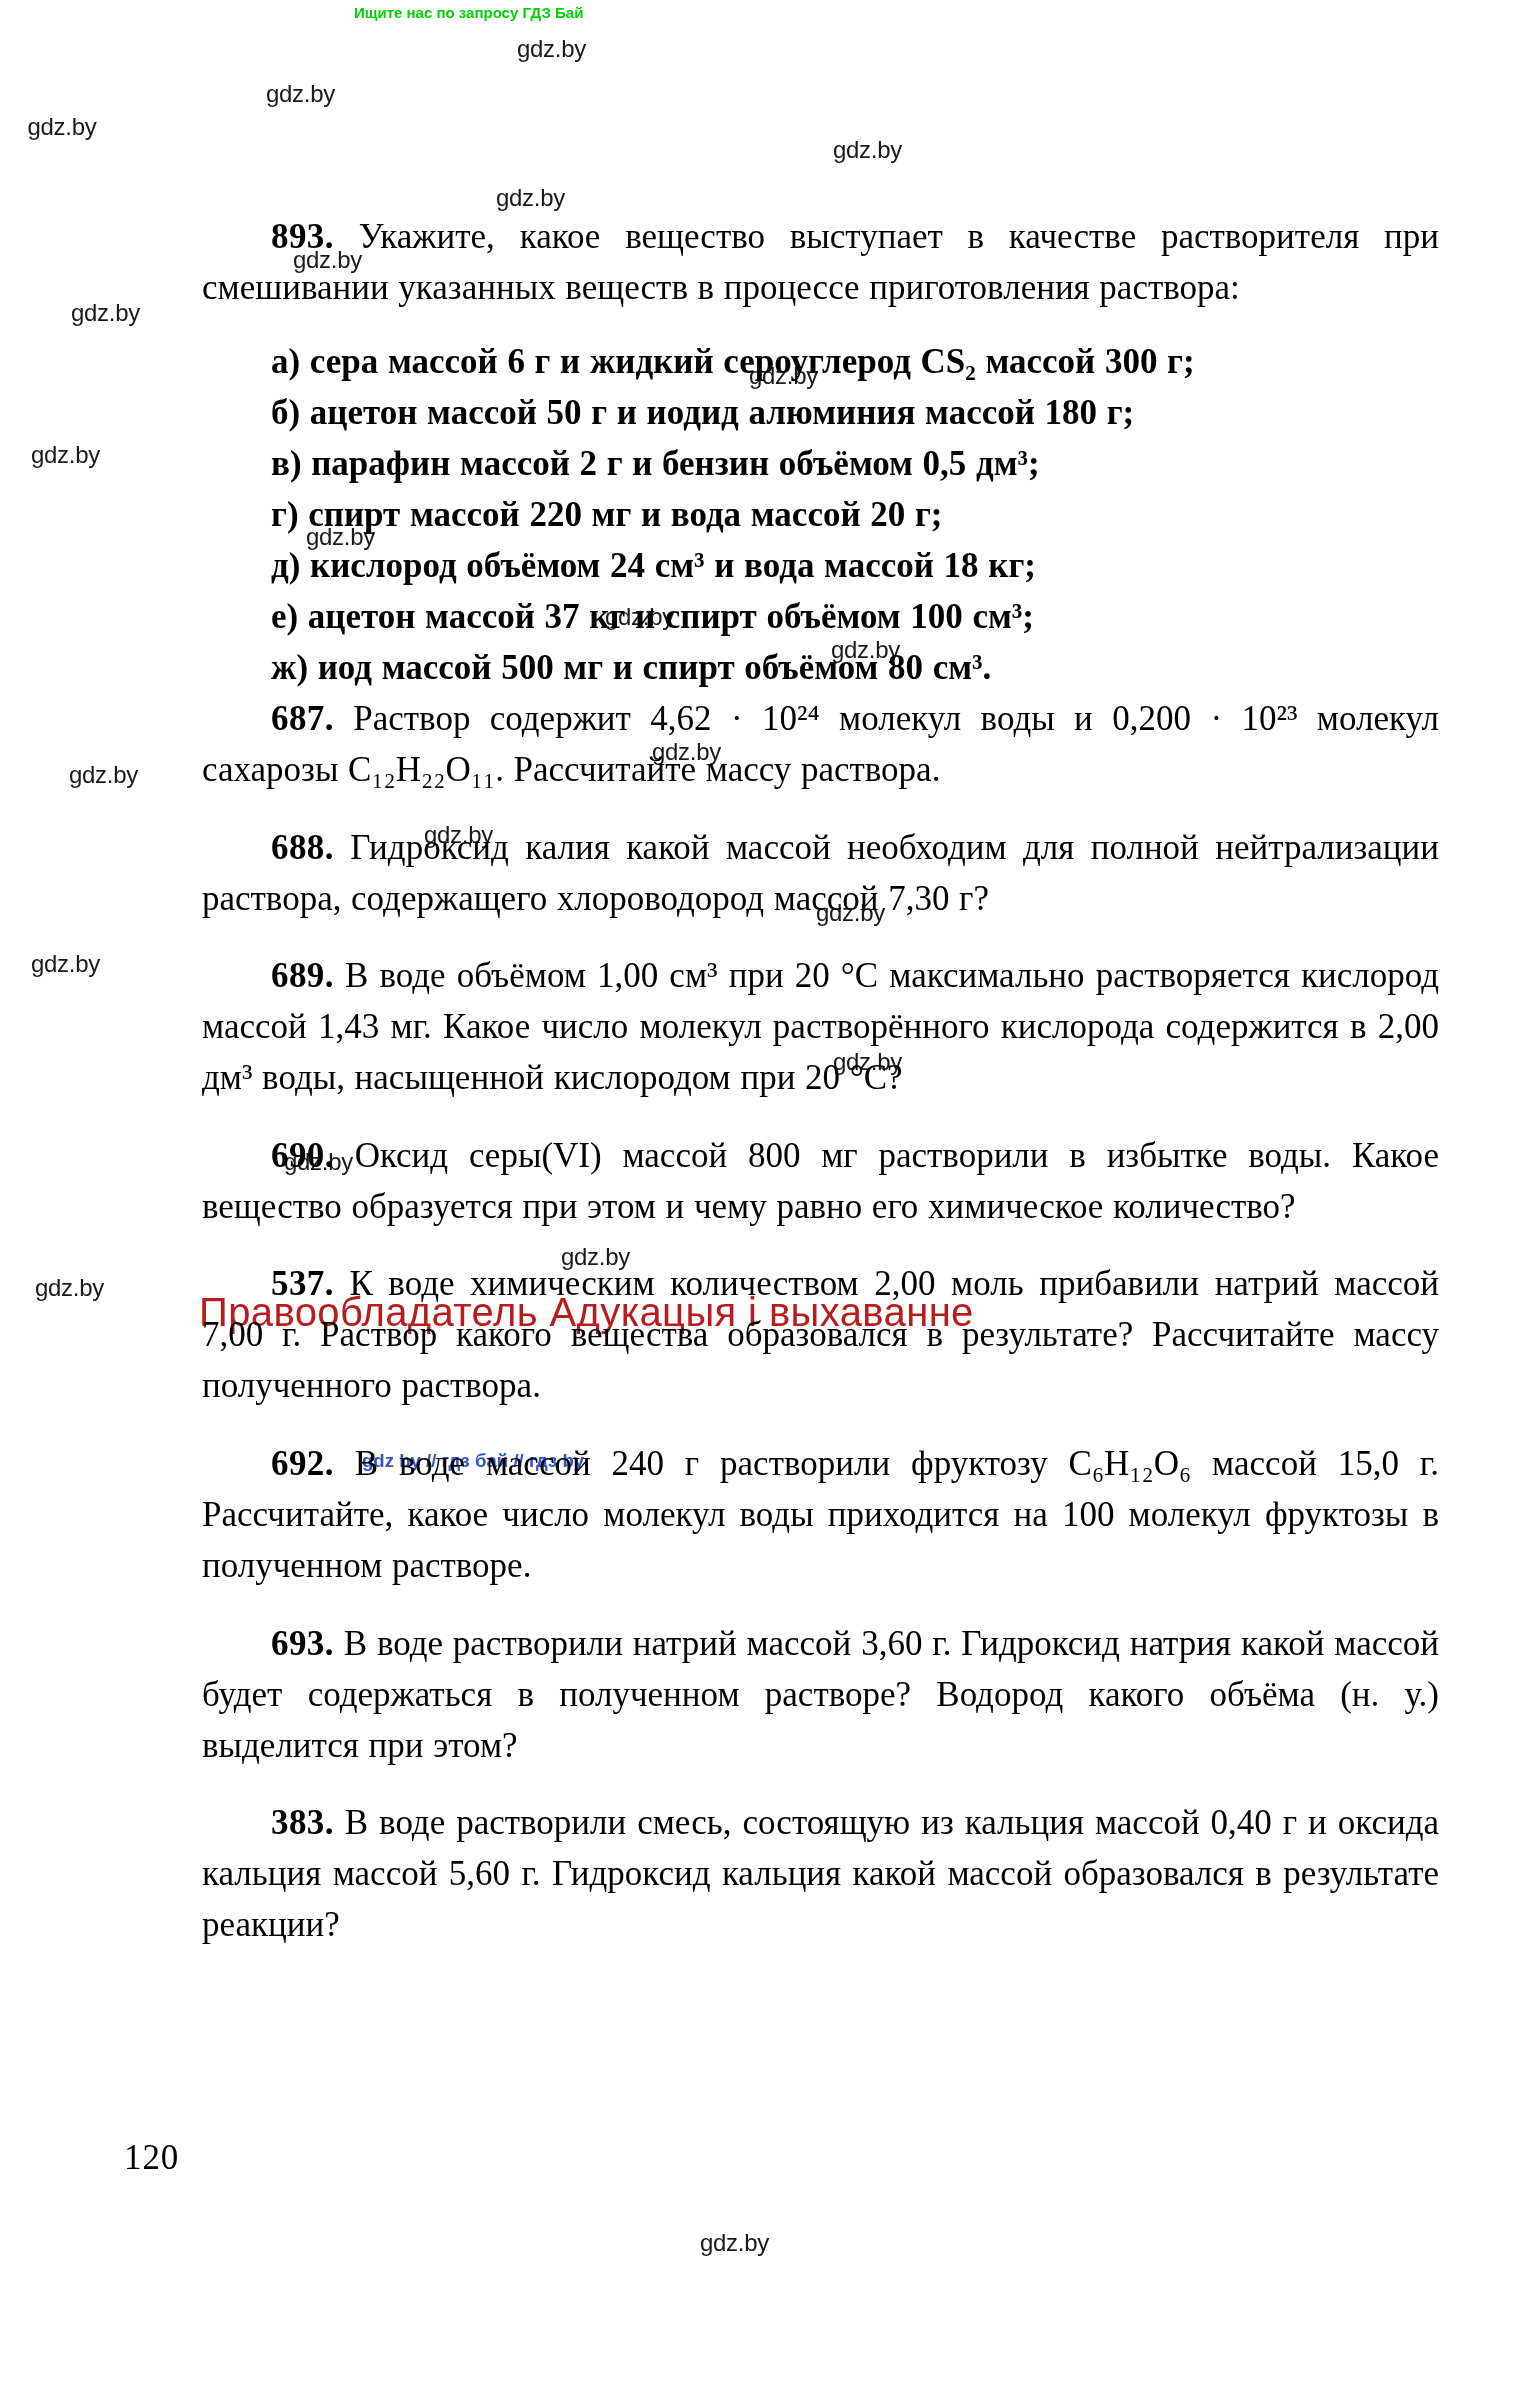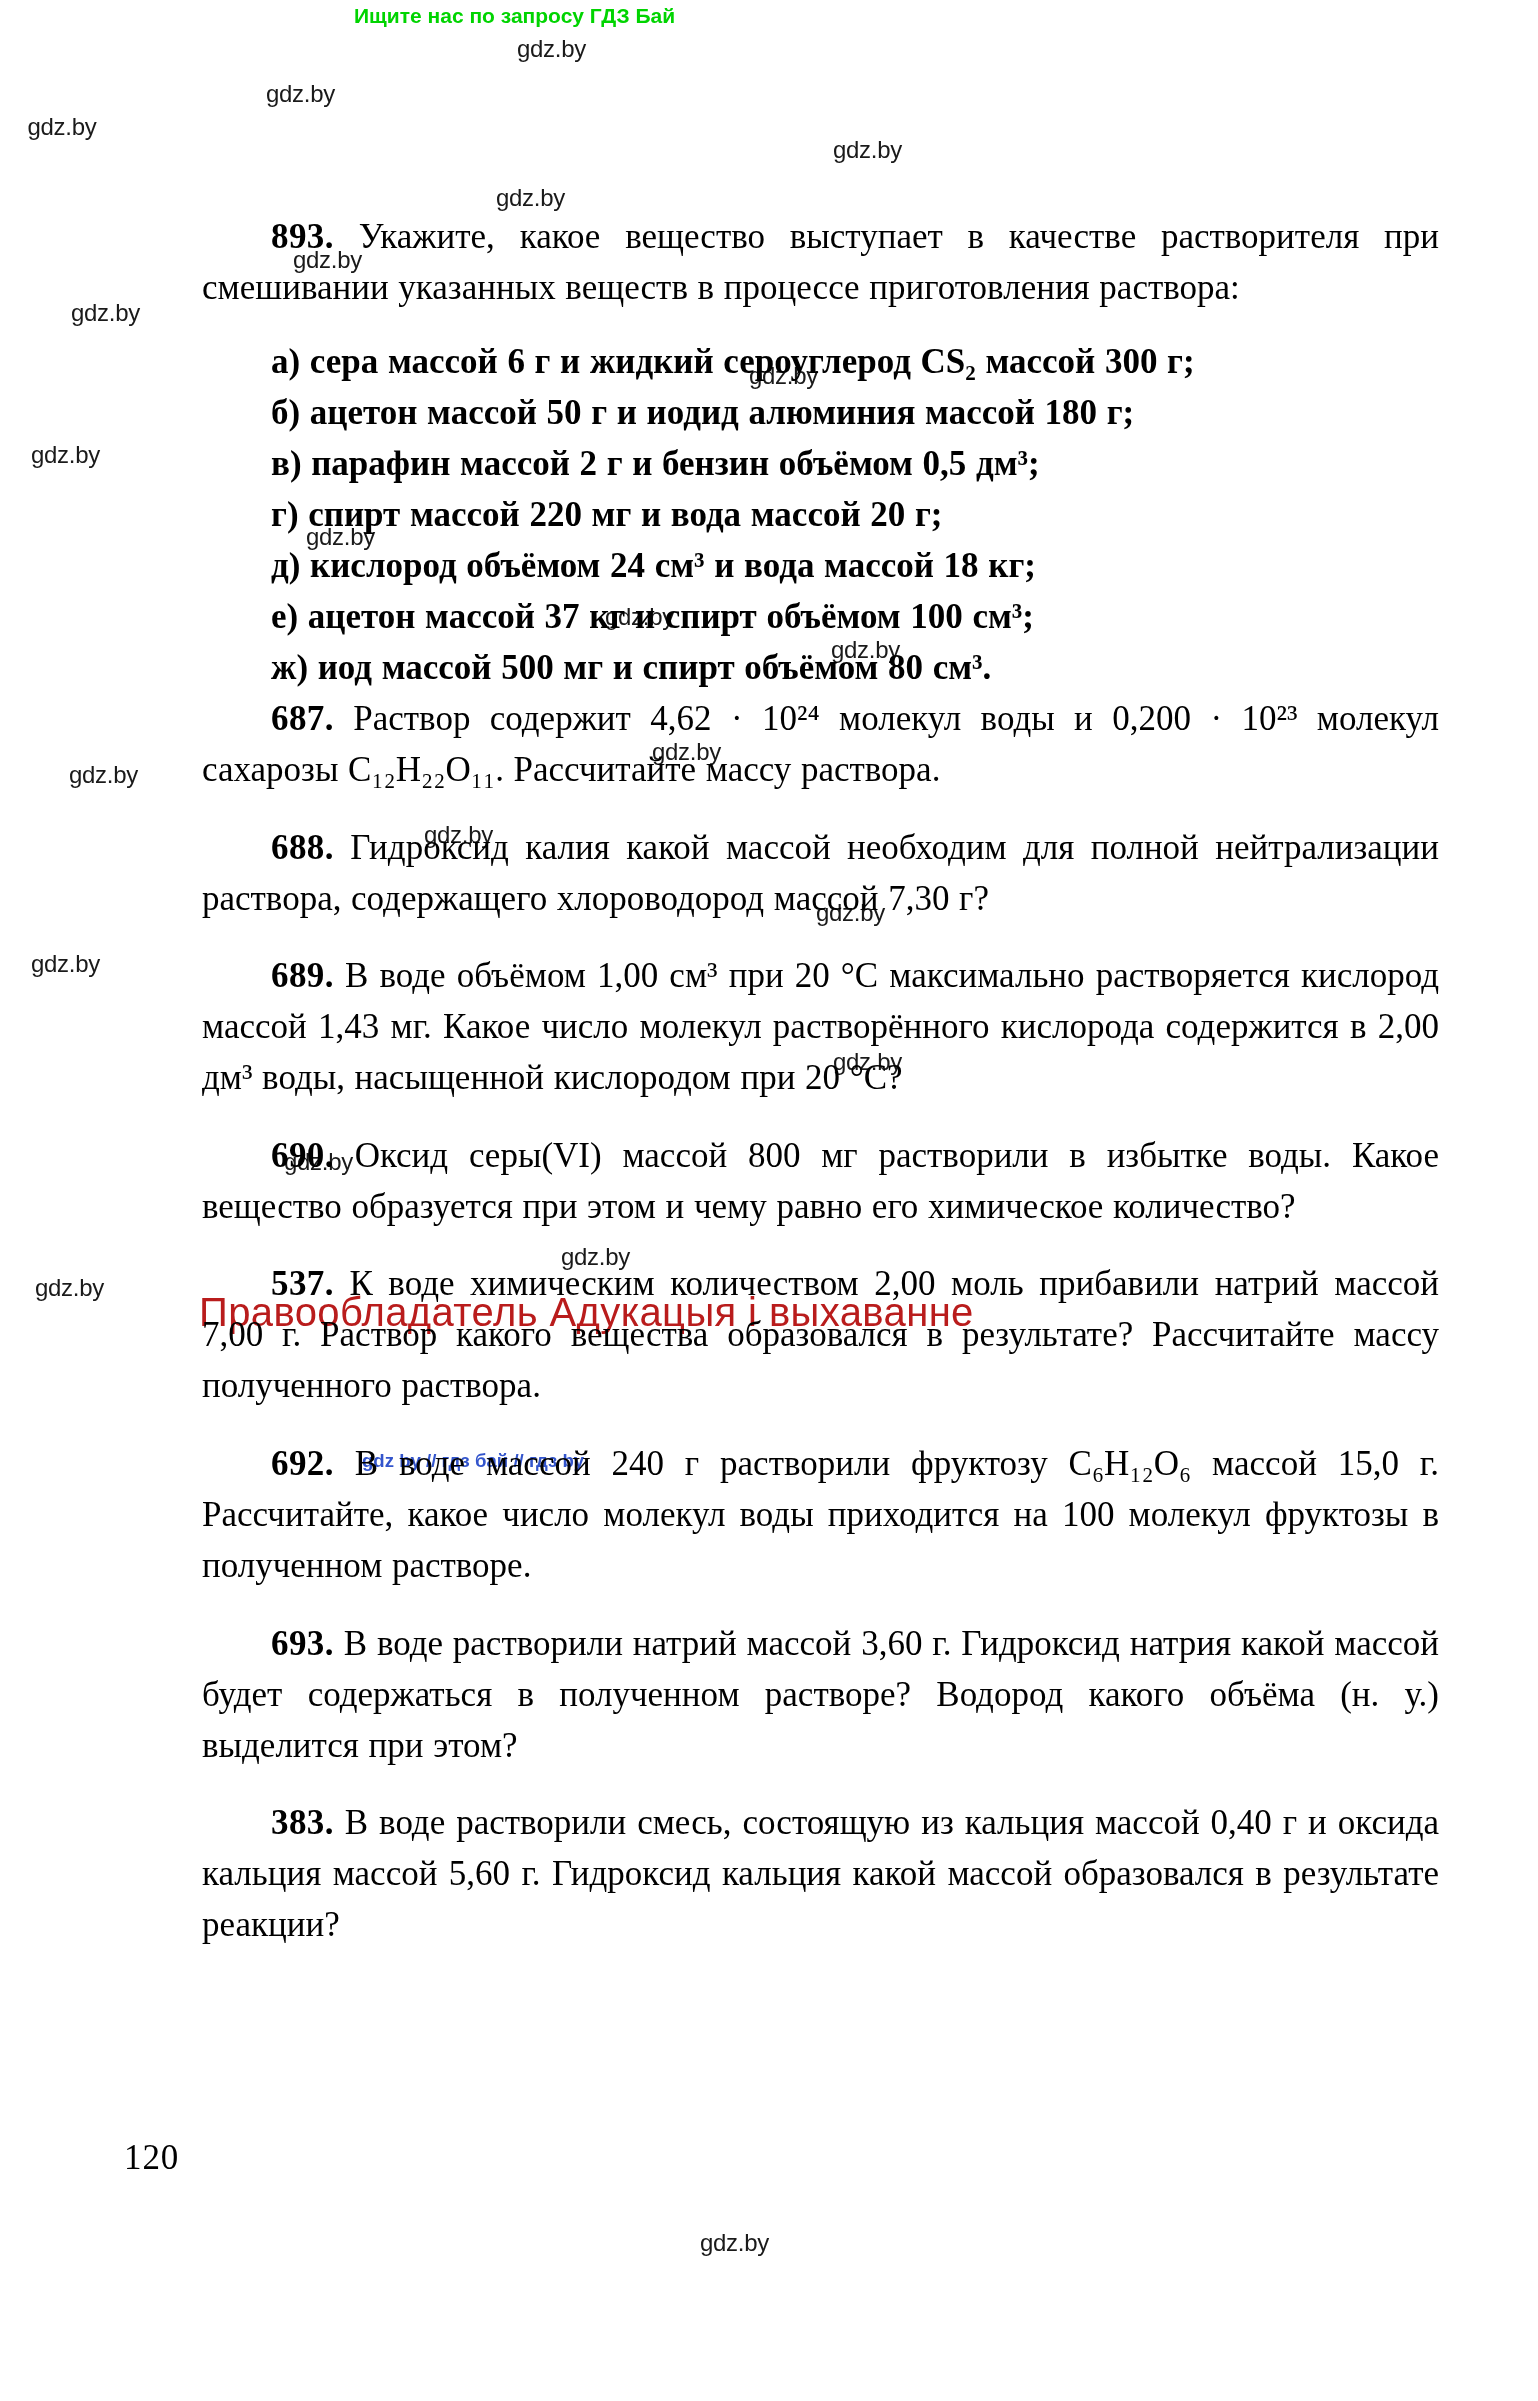--- a/index.html
+++ b/index.html
@@ -21,21 +21,21 @@
     position: absolute;
     font-family: "Liberation Sans", sans-serif;
     font-size: 24px;
     color: #1a1a1a;
     white-space: nowrap;
     letter-spacing: -0.3px;
   }
   .wm-green {
     position: absolute;
     font-family: "Liberation Sans", sans-serif;
-    font-size: 21px;
+    font-size: 15px;
     font-weight: bold;
     color: #00d400;
     white-space: nowrap;
   }
   .wm-pink {
     position: absolute;
     font-family: "Liberation Sans", sans-serif;
     font-size: 40px;
     color: #b91c1c;
     white-space: nowrap;

